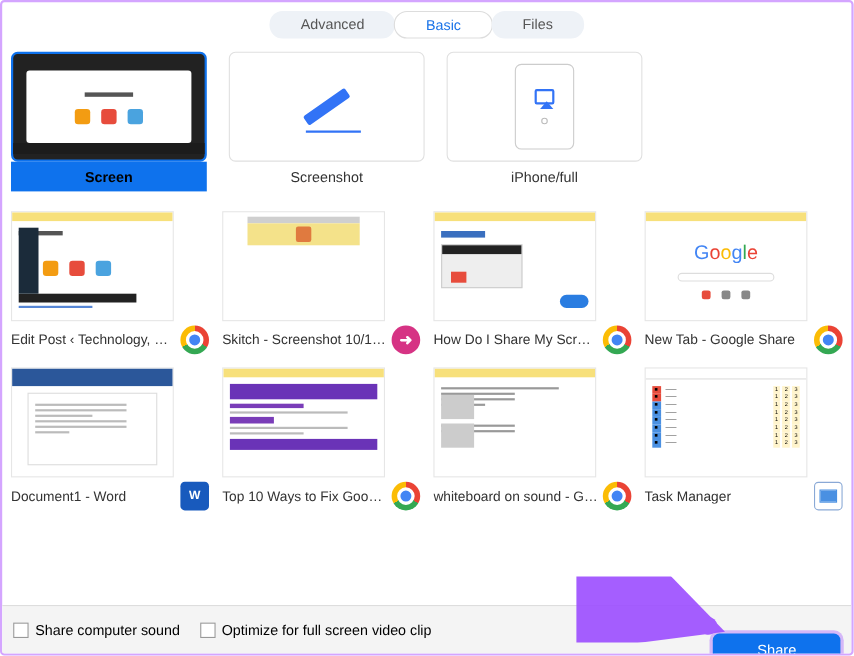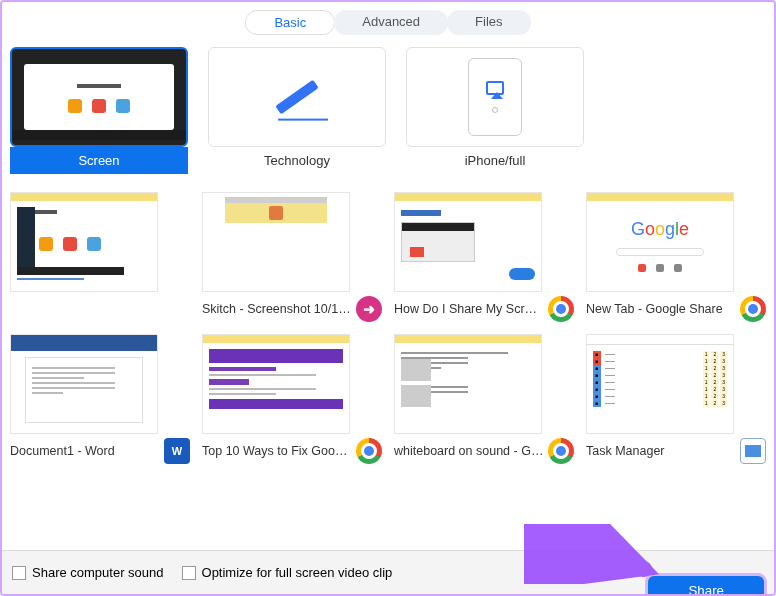--- a/index.html
+++ b/index.html
@@ -65,22 +65,22 @@
     .card-label {
       padding: 6px 0;
       width: 100%;
       text-align: center;
       font-size: 13px;
       color: #333;
     }
     .card.selected .thumb { border: 2px solid #0e72ed; }
     .card.selected .card-label {
       background: #0e72ed;
-      color: #ffffff;
-      font-weight: 400;
+      color: #000000;
+      font-weight: 700;
     }
 
     
     .screen-inner {
       width: 86%;
       height: 68%;
       background: #fff;
       border-radius: 3px;
       display: flex;
       flex-direction: column;
@@ -211,22 +211,22 @@
     .annot-arrow {
       position:absolute; bottom:10px; right:110px;
       width:140px; height:60px; pointer-events:none;
     }
     .annot-arrow svg { width:100%; height:100%; }
   </style>
 </head>
 <body>
 
 <div class="tab-bar">
+  <div class="tab">Advanced</div>
   <div class="tab active">Basic</div>
-  <div class="tab">Advanced</div>
   <div class="tab">Files</div>
 </div>
 
 <div class="content">
 
   <div class="row1">
 
     <div class="card selected">
       <div class="thumb screen-bg">
         <div class="screen-inner">
@@ -238,21 +238,21 @@
           </div>
         </div>
       </div>
       <div class="card-label">Screen</div>
     </div>
 
     <div class="card">
       <div class="thumb">
         <div class="pencil"></div>
       </div>
-      <div class="card-label">Technology</div>
+      <div class="card-label">Screenshot</div>
     </div>
 
     <div class="card">
       <div class="thumb">
         <div class="phone">
           <div class="airplay"></div>
           <div class="home-dot"></div>
         </div>
       </div>
       <div class="card-label">iPhone/full</div>
@@ -271,20 +271,24 @@
           <div style="height:12px"></div>
           <div class="screen-icons" style="margin-left:20px">
             <span style="background:#f39c12"></span>
             <span style="background:#e74c3c"></span>
             <span style="background:#4aa3df"></span>
           </div>
           <div class="scribble lg" style="clear:both;margin-top:6px"></div>
           <div class="scribble w50" style="background:#5787d6;height:2px"></div>
         </div>
       </div>
+      <div class="win-label-row">
+        <div class="win-label">Edit Post ‹ Technology, B…</div>
+        <div class="app-icon ic-chrome"></div>
+      </div>
     </div>
 
     <div class="win">
       <div class="win-thumb" style="display:flex;align-items:flex-start;justify-content:center;">
         <div style="width:70%; margin-top:4px;">
           <div style="height:6px;background:#cfcfcf"></div>
           <div style="height:20px;background:#f4e28a; display:flex; align-items:center; justify-content:center;">
             <div style="width:14px;height:14px;background:#e07a3f;border-radius:2px"></div>
           </div>
         </div>

